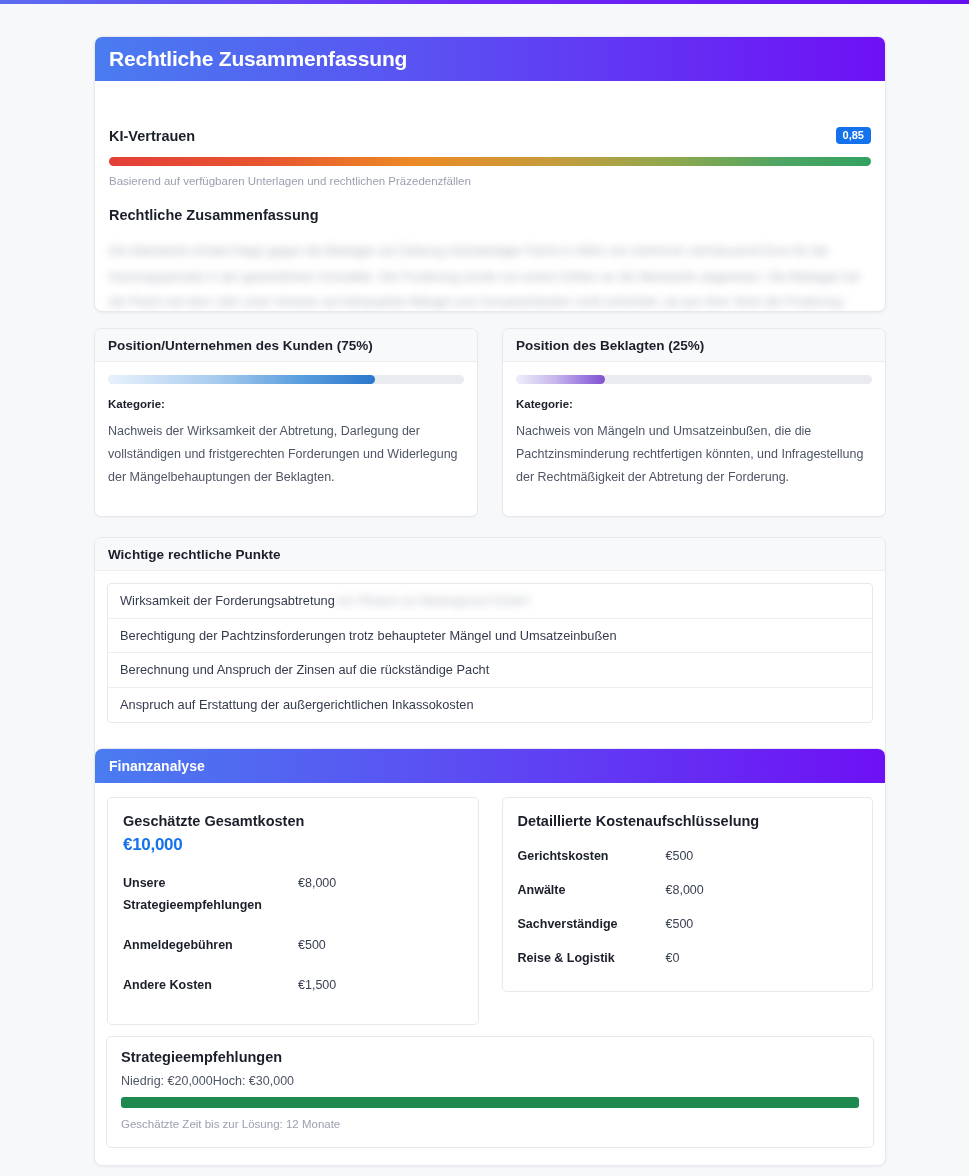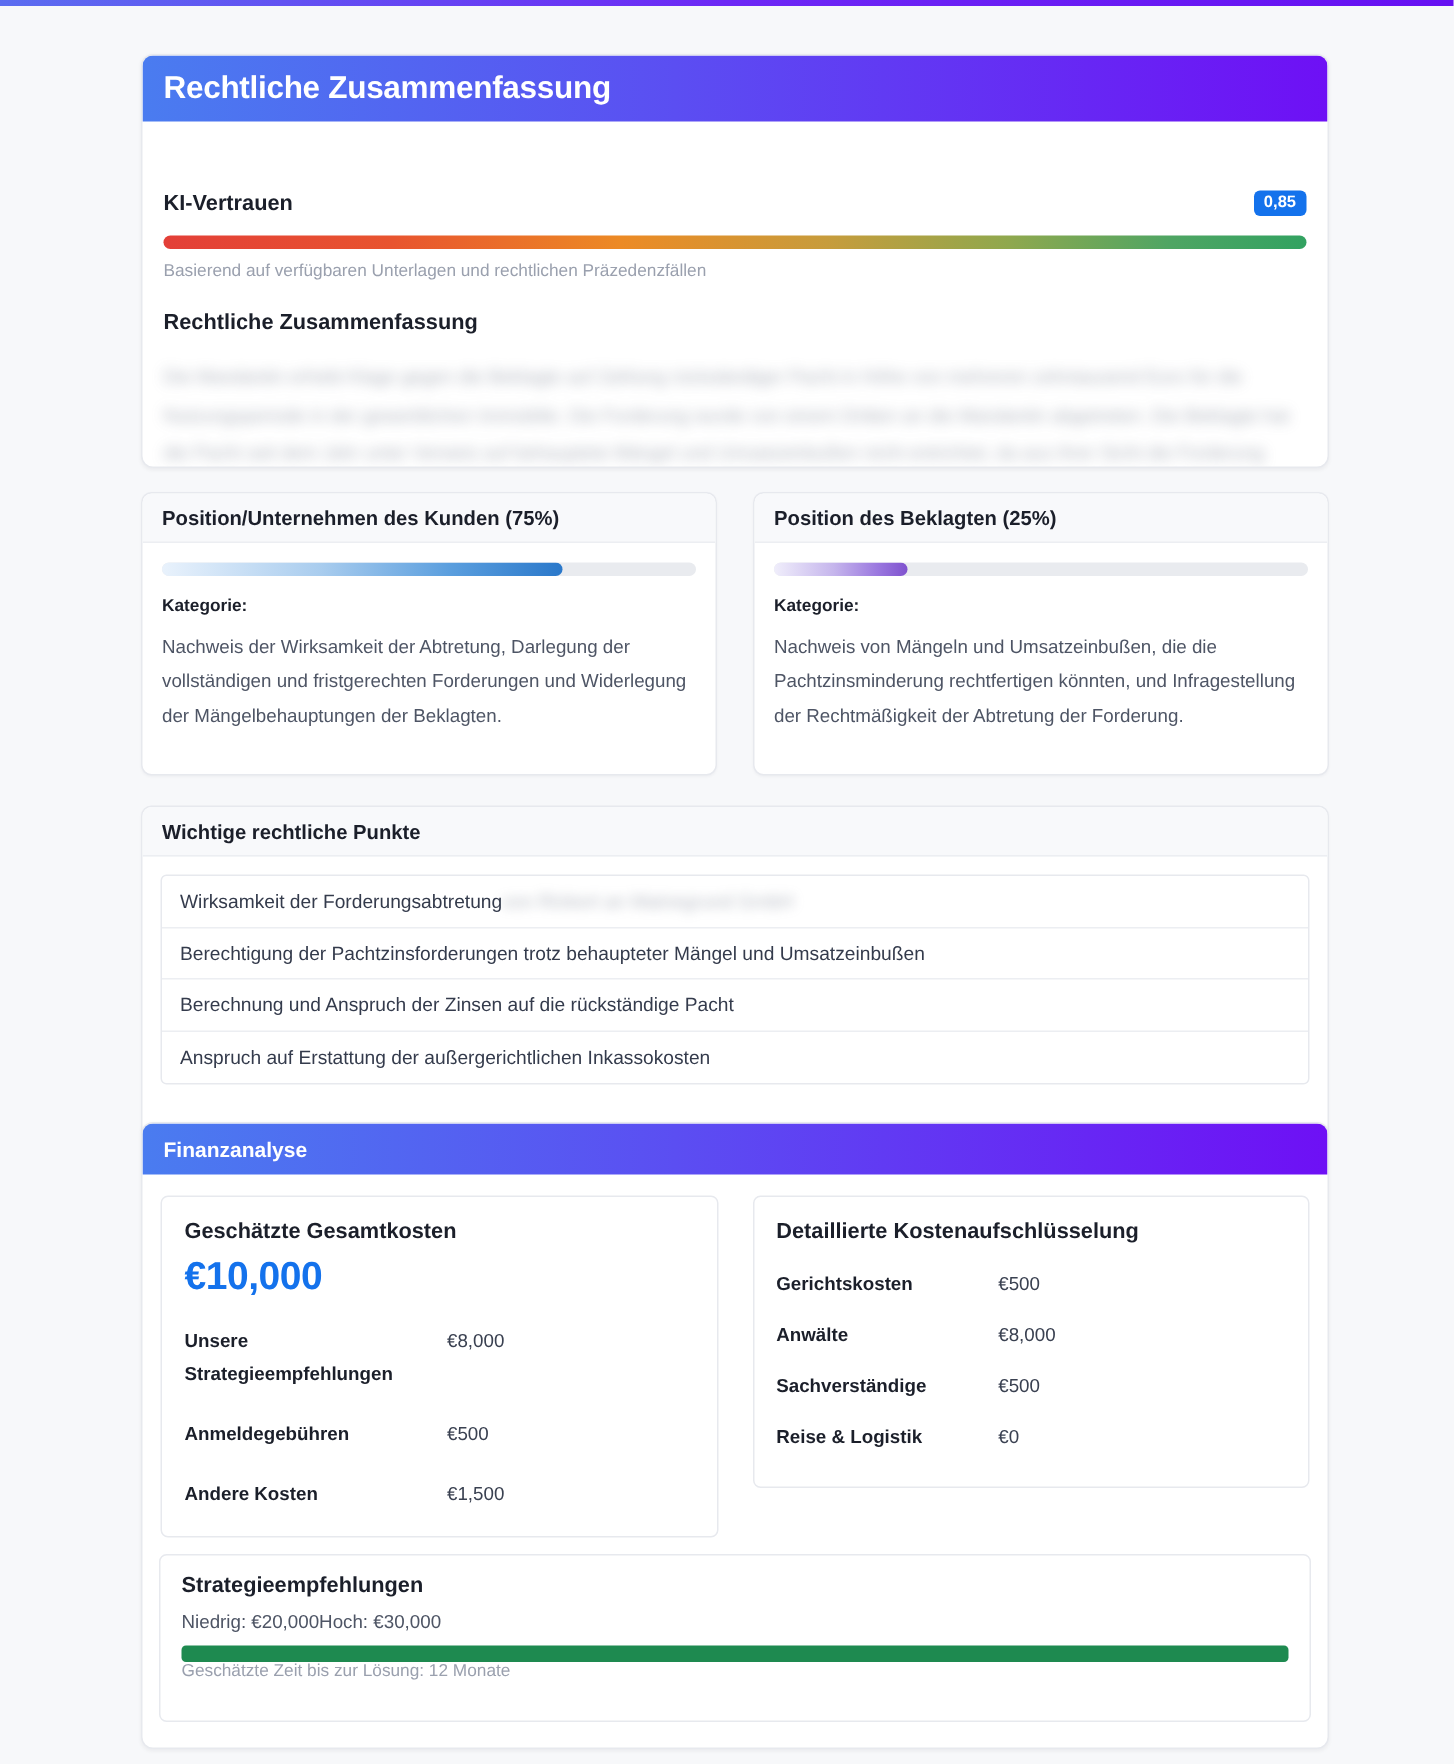--- a/index.html
+++ b/index.html
@@ -247,21 +247,21 @@
   #breakdown-card  { width: 372px; height: 195px; }
 
   .fin-card-title {
     font-size: 14.5px;
     font-weight: 700;
     color: #1b1f2a;
   }
 
   #total-cost-value {
     margin-top: 6px;
-    font-size: 26px;
+    font-size: 17px;
     font-weight: 700;
     color: #1472ec;
     letter-spacing: -0.3px;
   }
 
   .cost-row {
     display: flex;
     margin-top: 18px;
     font-size: 12.5px;
     align-items: flex-start;
@@ -311,20 +311,21 @@
     font-size: 12.5px;
     color: #4e5565;
   }
   #strategy-bar {
     margin-top: 9px;
     height: 11px;
     border-radius: 3px;
     background: #1e8a50;
   }
   #strategy-footnote {
+    margin-top: 10px;
     font-size: 11.5px;
     color: #9aa0ae;
   }
 </style>
 </head>
 <body>
 
 <div id="top-accent-bar"></div>
 
 <div id="page-shell">

